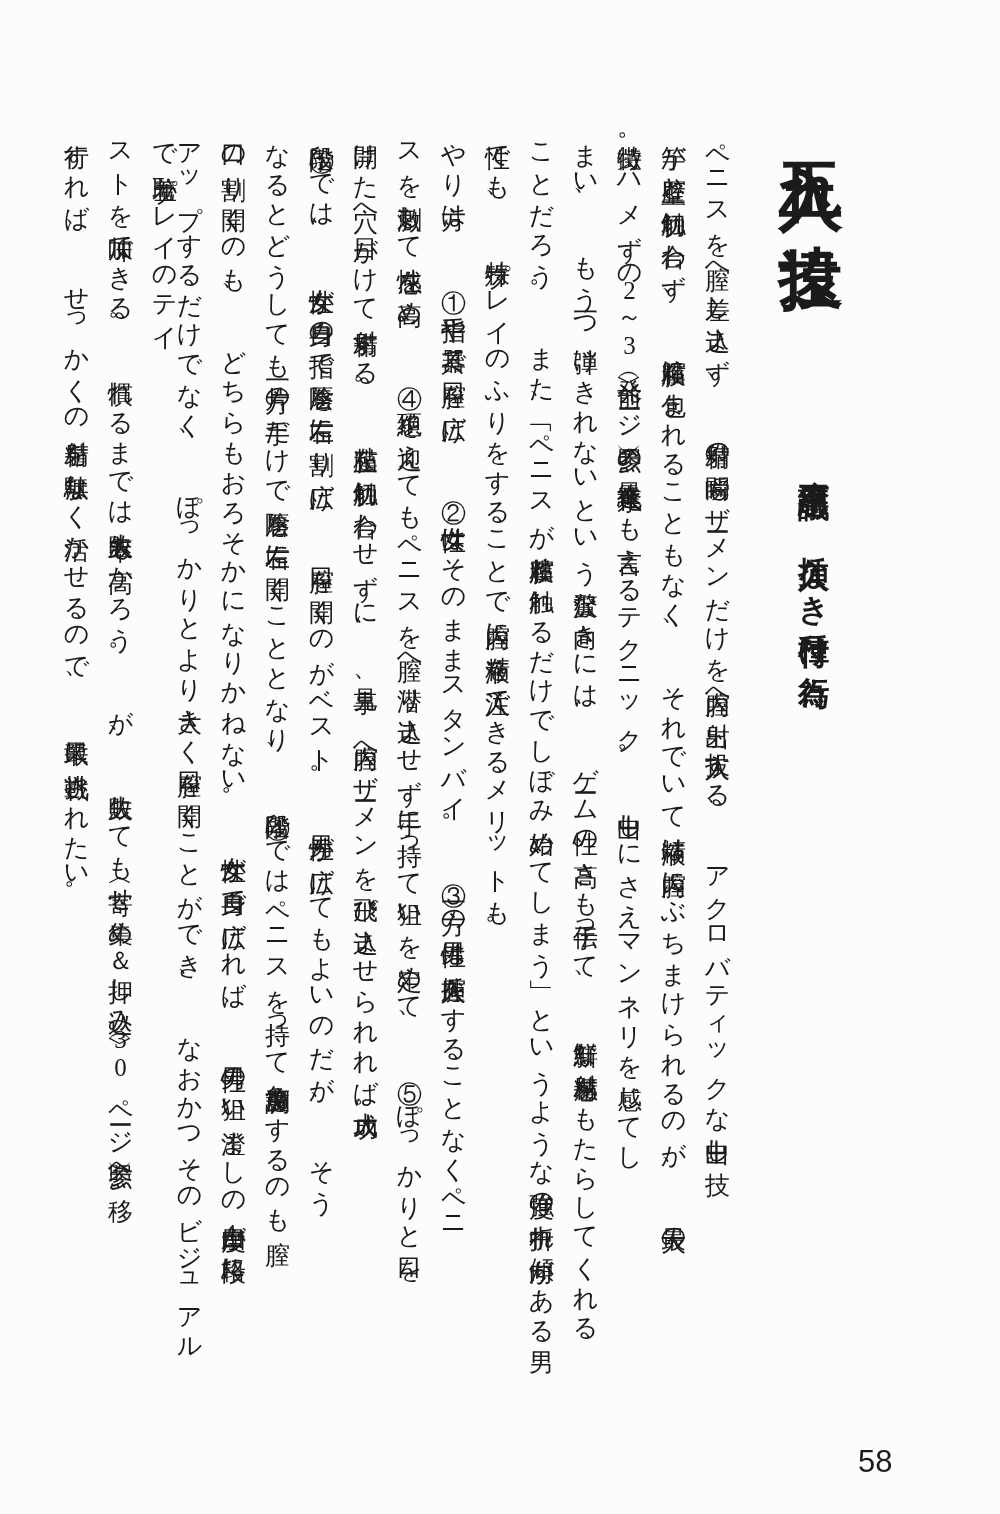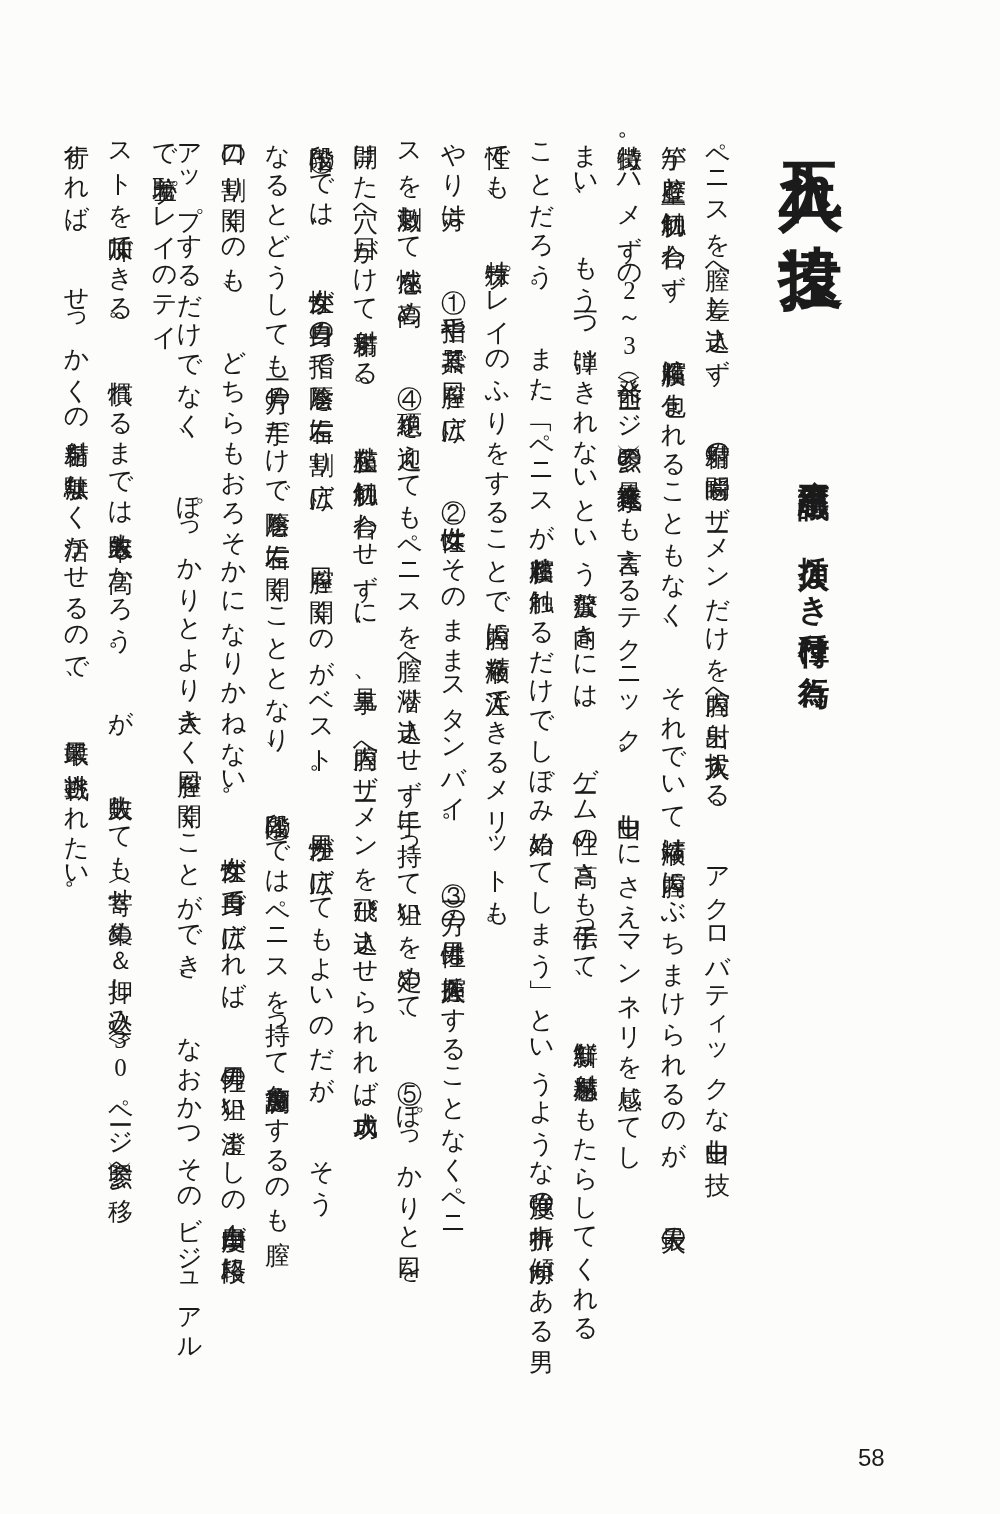--- a/index.html
+++ b/index.html
@@ -59,21 +59,21 @@
   .body-text .col {
     height: 1252px;
     margin-block-end: 19px;
     white-space: pre-wrap;
   }
   
   .page-number {
     position: absolute;
     left: 858px;
     top: 1444px;
-    font-size: 24px;
+    font-size: 31px;
     font-family: "Liberation Sans", "DejaVu Sans", sans-serif;
     color: #1b1b1b;
     text-align: center;
   }
 </style>
 </head>
 <body>
 
 <div class="page">
 

